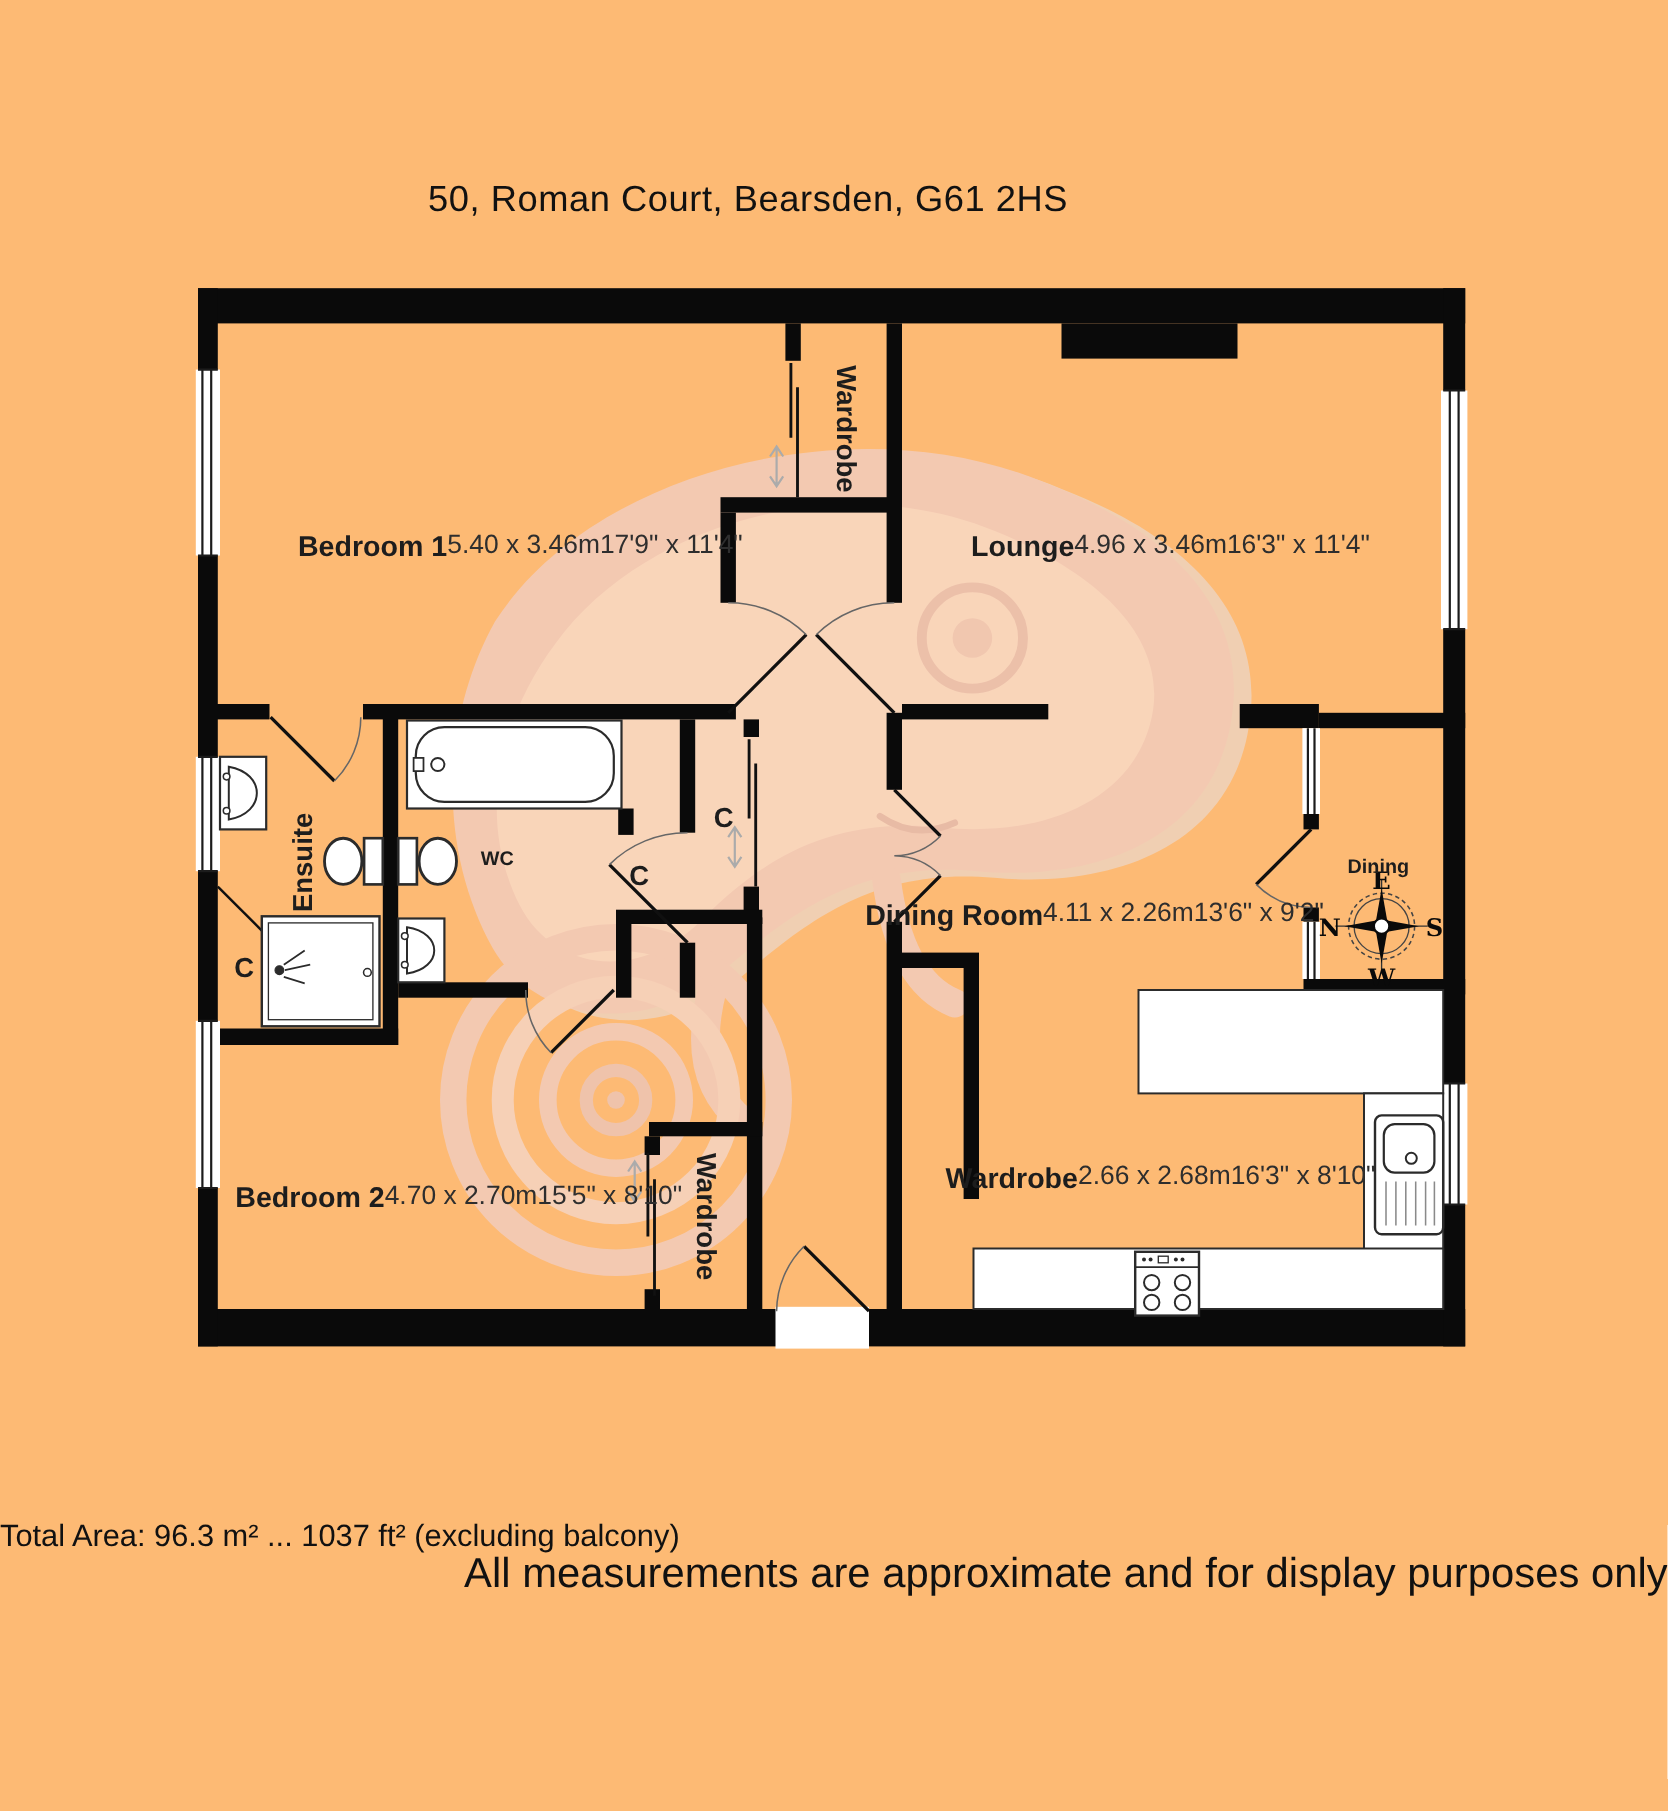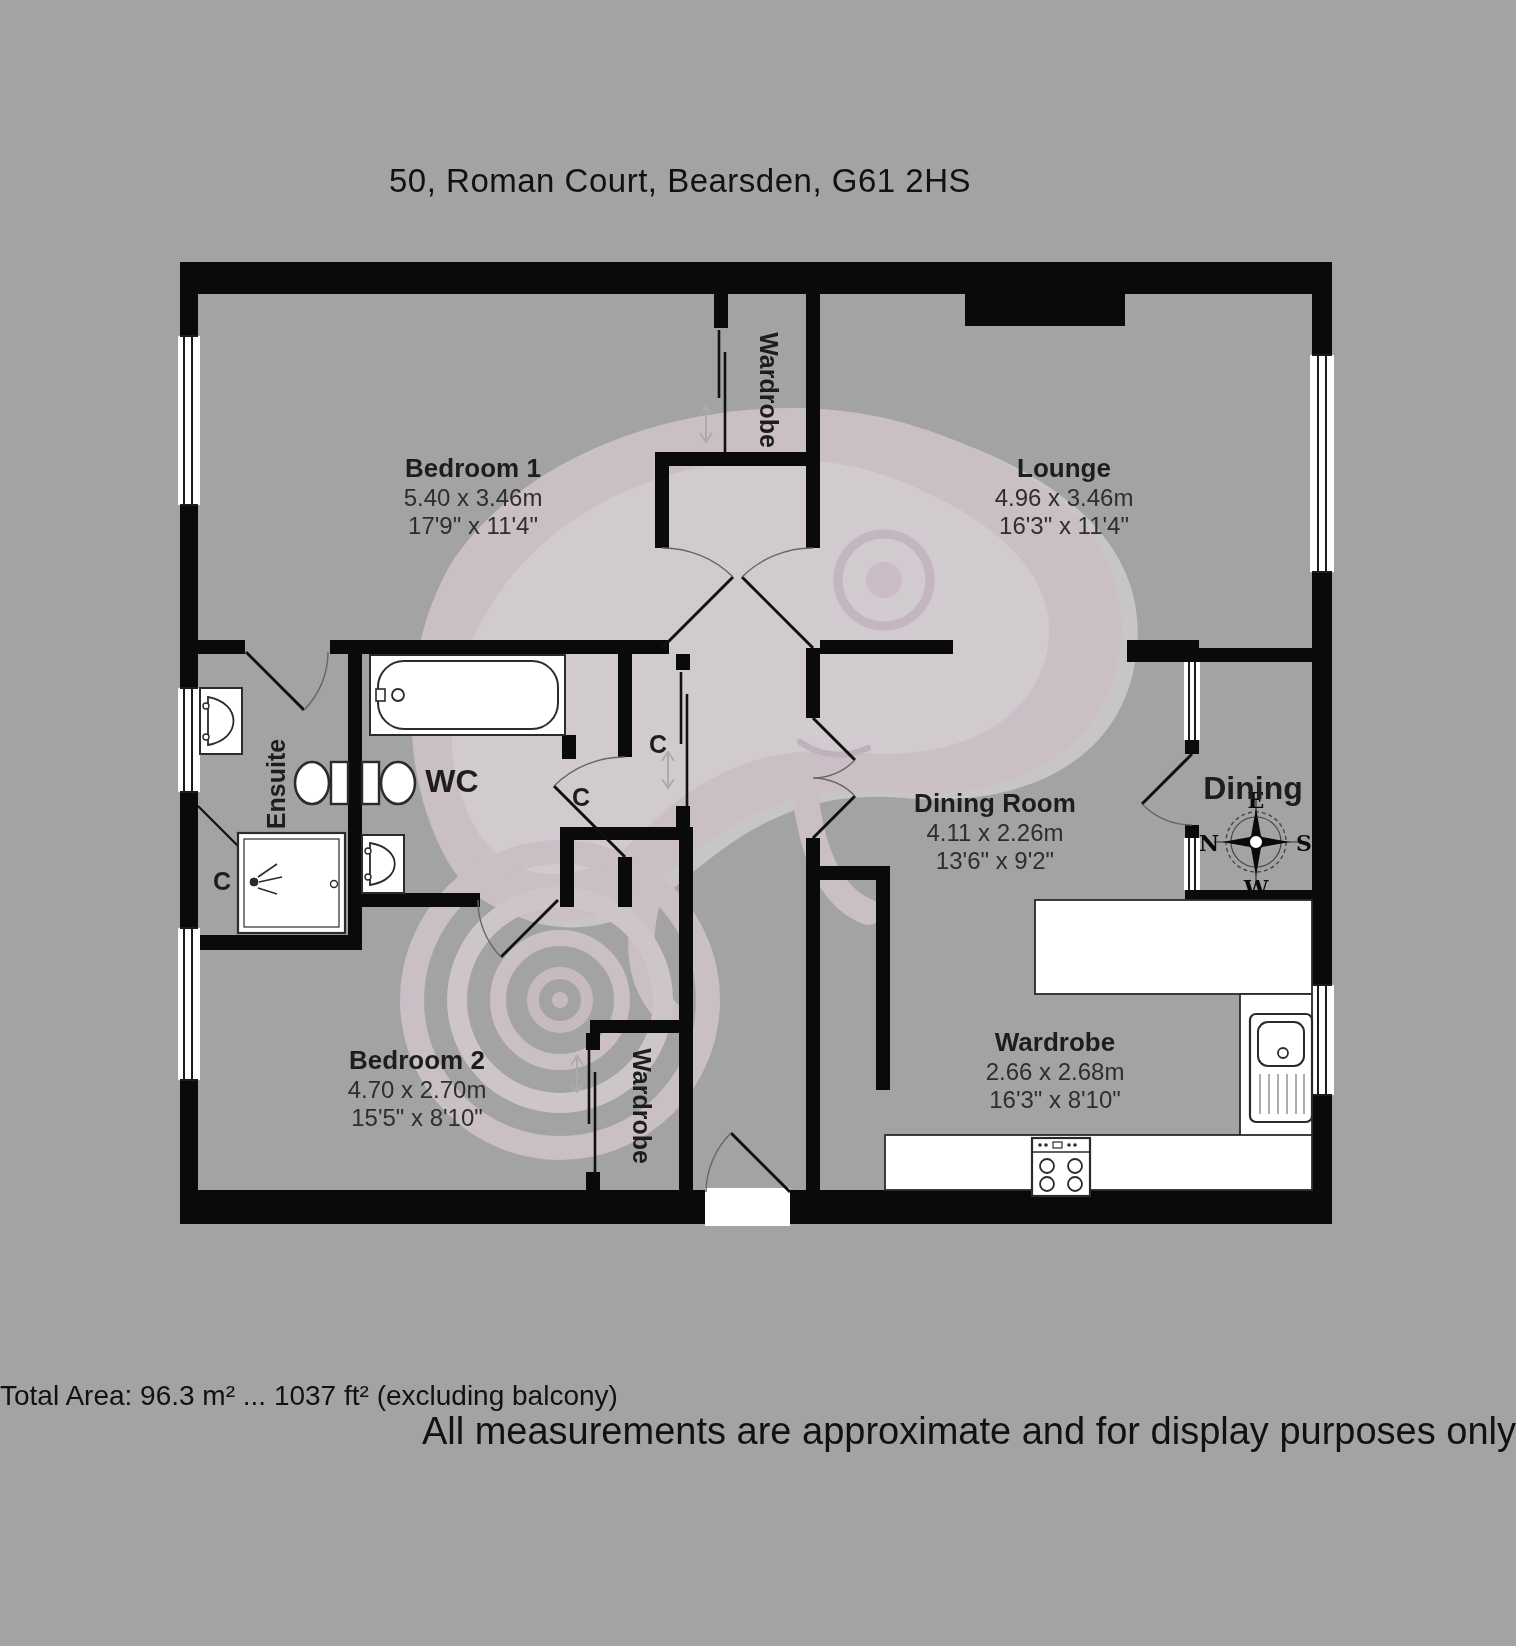--- a/index.html
+++ b/index.html
@@ -1,39 +1,39 @@
 <!DOCTYPE html>
 <html><head>
 <meta charset="utf-8">
 <style>
   html,body{margin:0;padding:0;background:#ffffff;}
   .page{
     position:relative;
     width:1516px;height:1646px;
-    background:#a3a3a3;
+    background:#fdba74;
     font-family:"Liberation Sans", sans-serif;
     color:#222;
     overflow:hidden;
   }
   .plan-svg{position:absolute;left:0;top:0;}
   .title{
     position:absolute;top:162px;left:0;width:1360px;
     text-align:center;font-size:33px;color:#111;
     letter-spacing:0.5px;
   }
   .room-label{
     position:absolute;transform:translate(-50%,-50%);
-    display:flex;flex-direction:column;align-items:center;
+    display:flex;flex-direction:row;align-items:flex-start;
     text-align:center;line-height:1.18;font-size:24px;color:#2e2e2e;
     white-space:nowrap;
   }
   .rname{font-weight:bold;font-size:26px;color:#1d1d1d;}
   .slabel{
     position:absolute;transform:translate(-50%,-50%);
-    font-weight:bold;font-size:32px;color:#1d1d1d;white-space:nowrap;
+    font-weight:bold;font-size:18px;color:#1d1d1d;white-space:nowrap;
   }
   .vlabel{
     position:absolute;transform:translate(-50%,-50%) rotate(90deg);
     font-weight:bold;font-size:25px;color:#1d1d1d;white-space:nowrap;
   }
   .vlabel.ccw{transform:translate(-50%,-50%) rotate(-90deg);}
   .clabel{font-size:25px;}
   .foot1{
     position:absolute;top:1380px;left:0;right:0;text-align:left;
     font-size:28px;color:#111;

